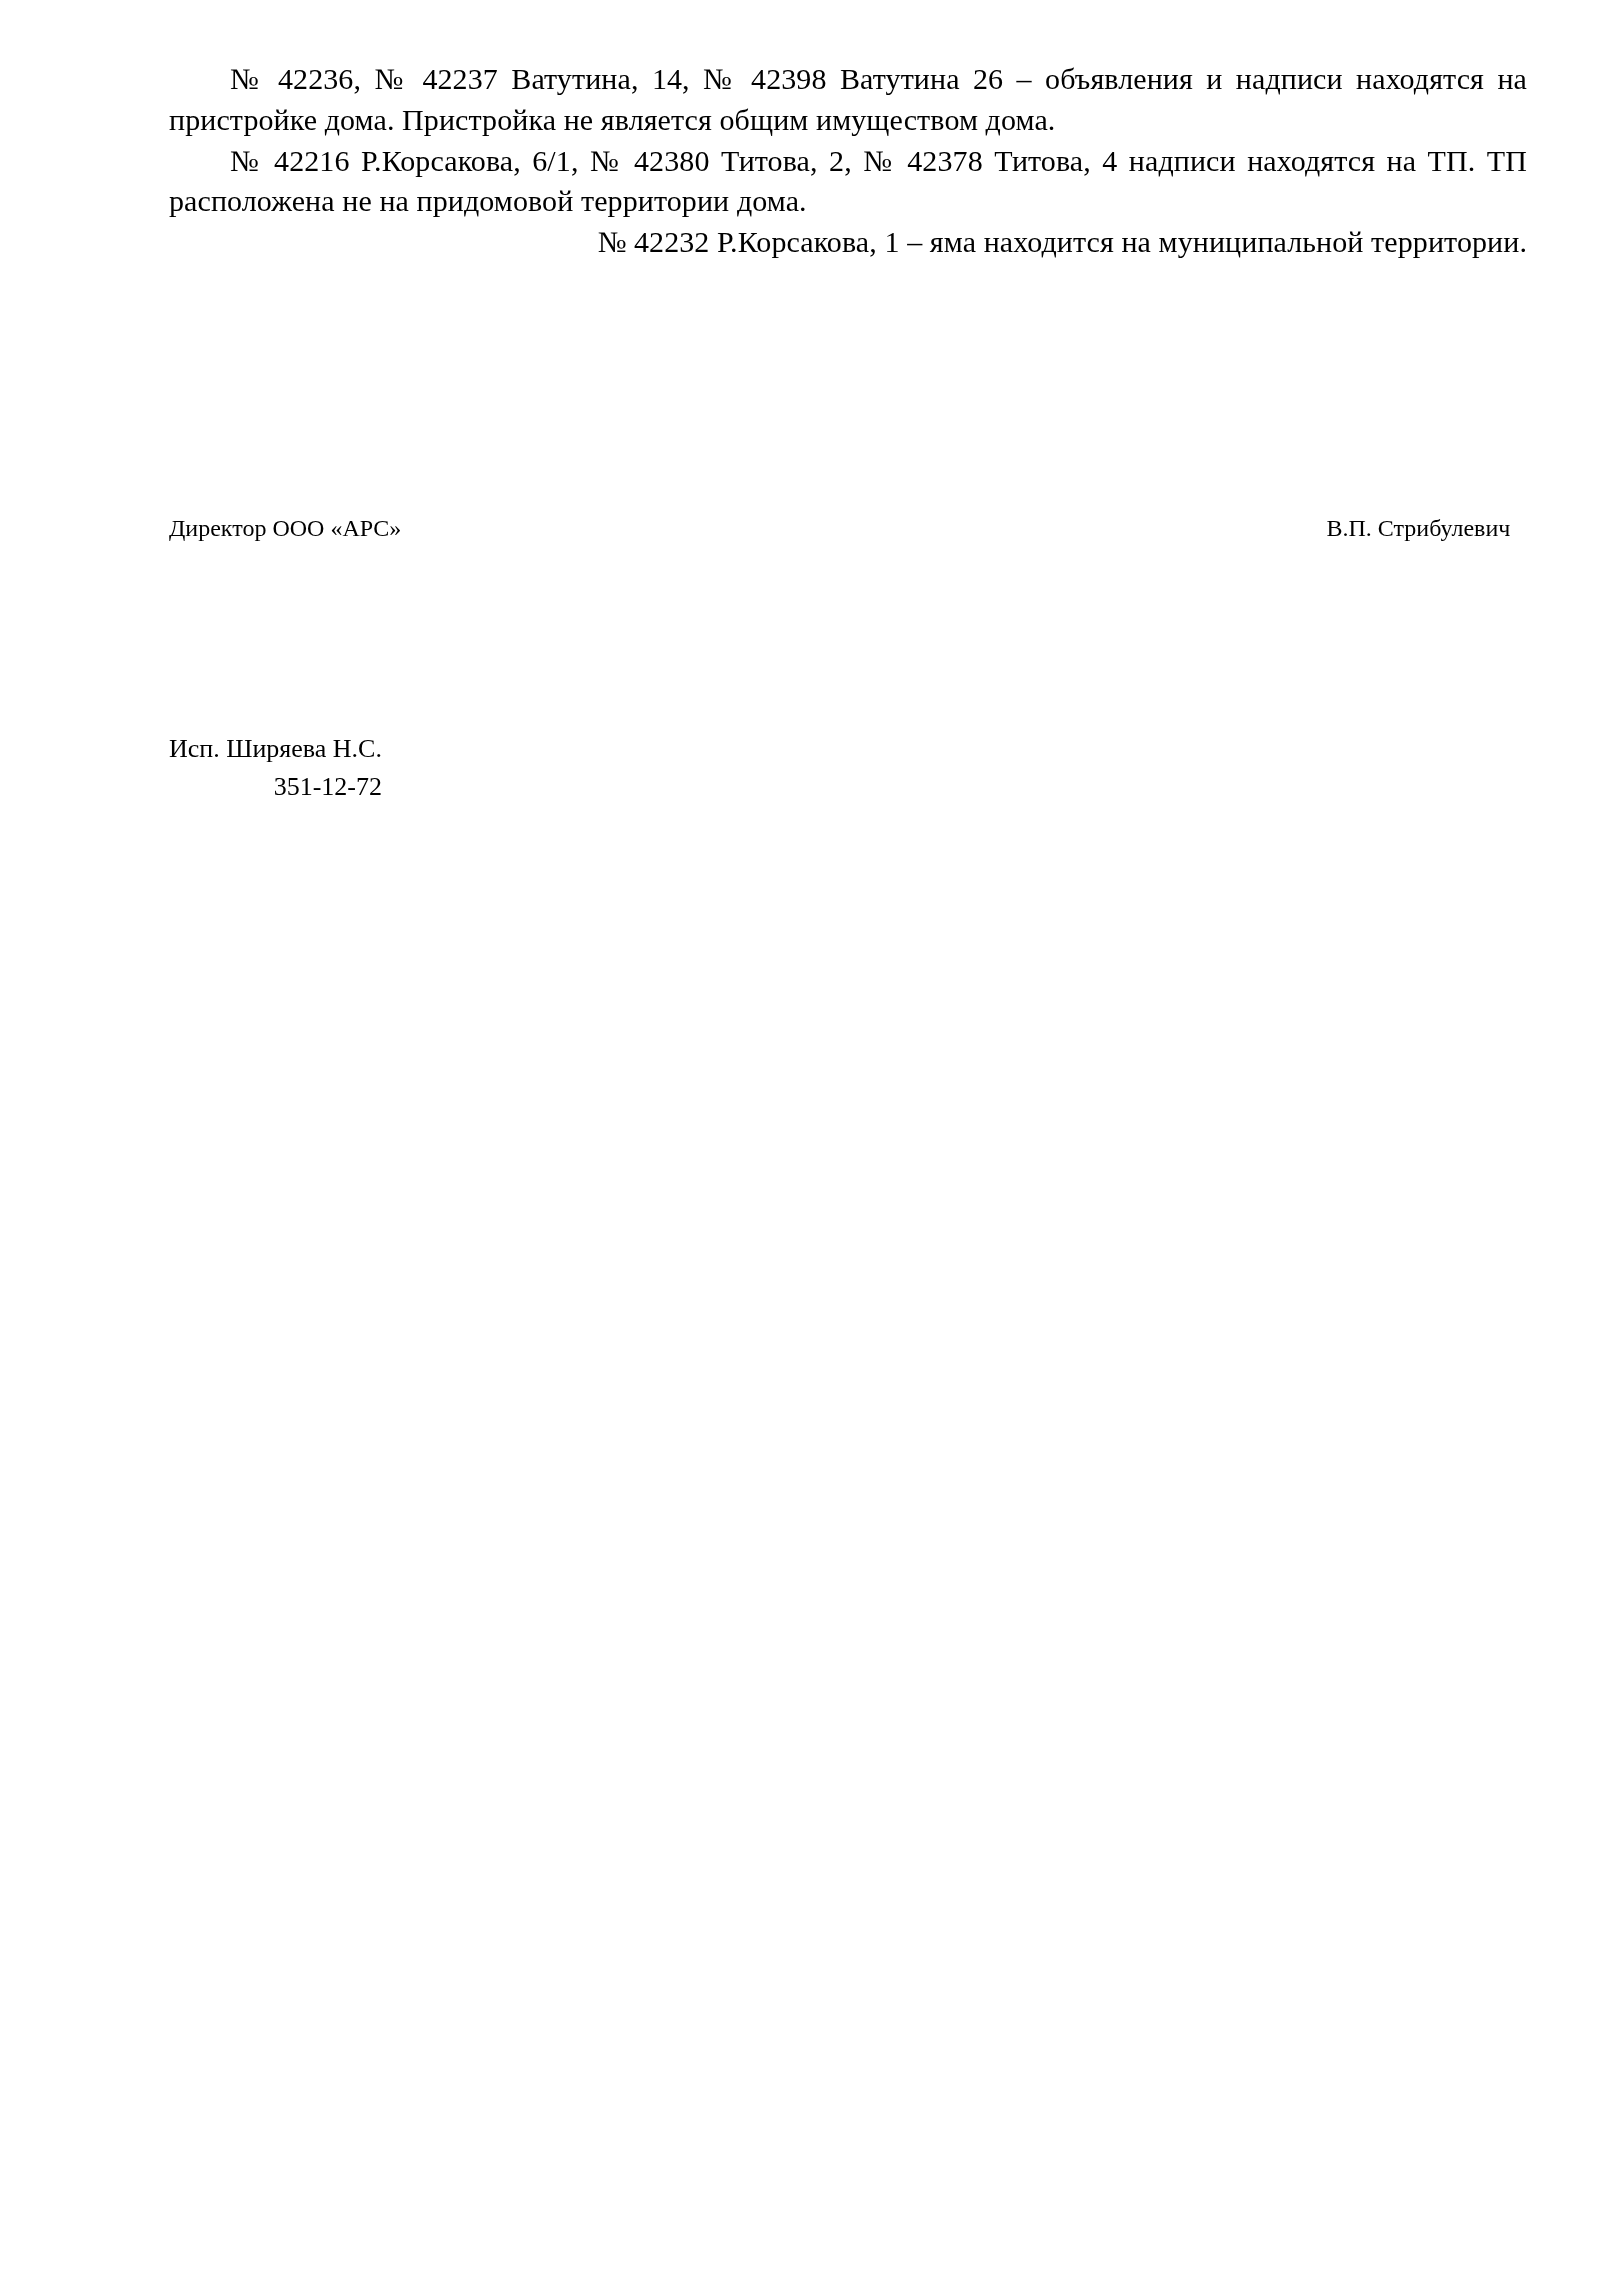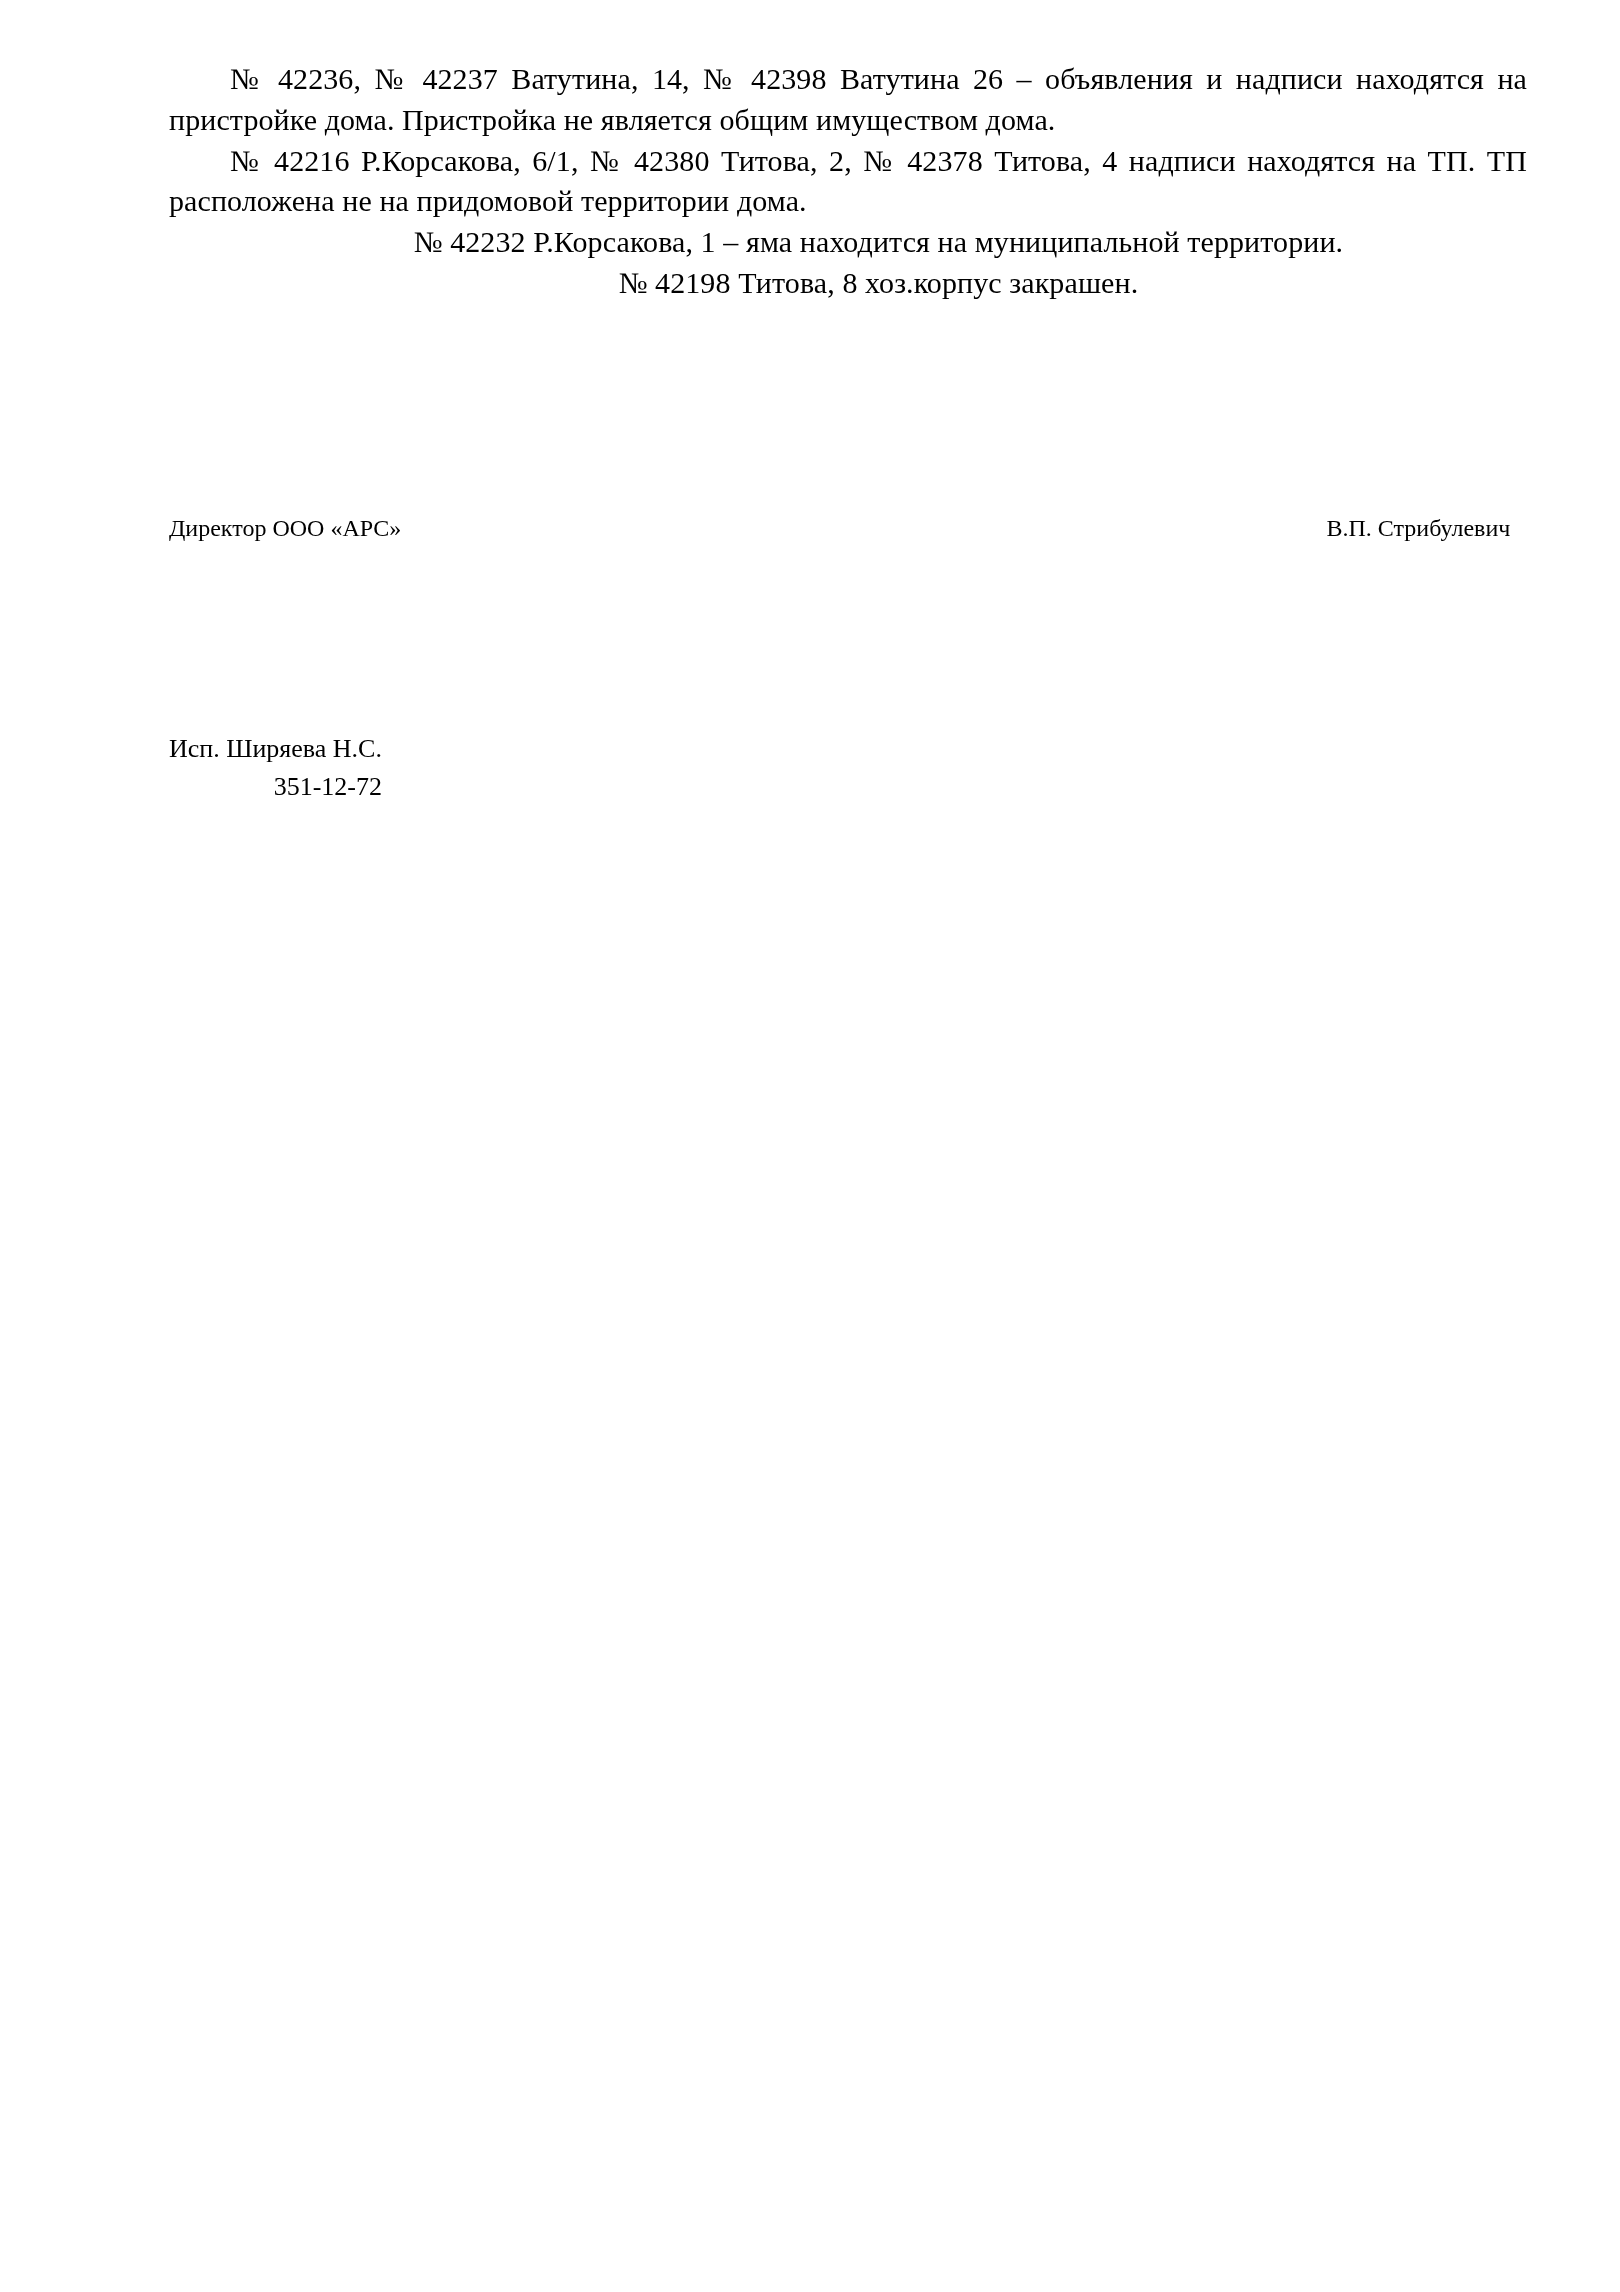--- a/index.html
+++ b/index.html
@@ -31,21 +31,21 @@
   }
   .para {
     font-size: 30px;
     line-height: 1.36;
     text-align: justify;
     text-indent: 61px;
     margin: 0 0 0 0;
     letter-spacing: 0.1px;
   }
   .para.nojust {
-    text-align: center;
+    text-align: right;
   }
   .signature-block {
     position: absolute;
     left: 169px;
     top: 515px;
     width: 1358px;
     display: flex;
     justify-content: space-between;
     align-items: baseline;
     font-size: 24px;
@@ -71,21 +71,20 @@
 </style>
 </head>
 <body>
 
 <div class="page">
 
   <div class="content">
     <p class="para">№ 42236, № 42237 Ватутина, 14, № 42398 Ватутина 26 – объявления и надписи находятся на пристройке дома. Пристройка не является общим имуществом дома.</p>
     <p class="para">№ 42216 Р.Корсакова, 6/1, № 42380 Титова, 2, № 42378 Титова, 4 надписи находятся на ТП. ТП расположена не на придомовой территории дома.</p>
     <p class="para nojust">№ 42232 Р.Корсакова, 1 – яма находится на муниципальной территории.</p>
-    <p class="para nojust">№ 42198 Титова, 8 хоз.корпус закрашен.</p>
   </div>
 
   <div class="signature-block">
     <span class="sig-left">Директор ООО «АРС»</span>
     <span class="sig-right">В.П. Стрибулевич</span>
   </div>
 
   <div class="footer-block">
     <div class="footer-line">Исп. Ширяева Н.С.</div>
     <div class="footer-line">351-12-72</div>

